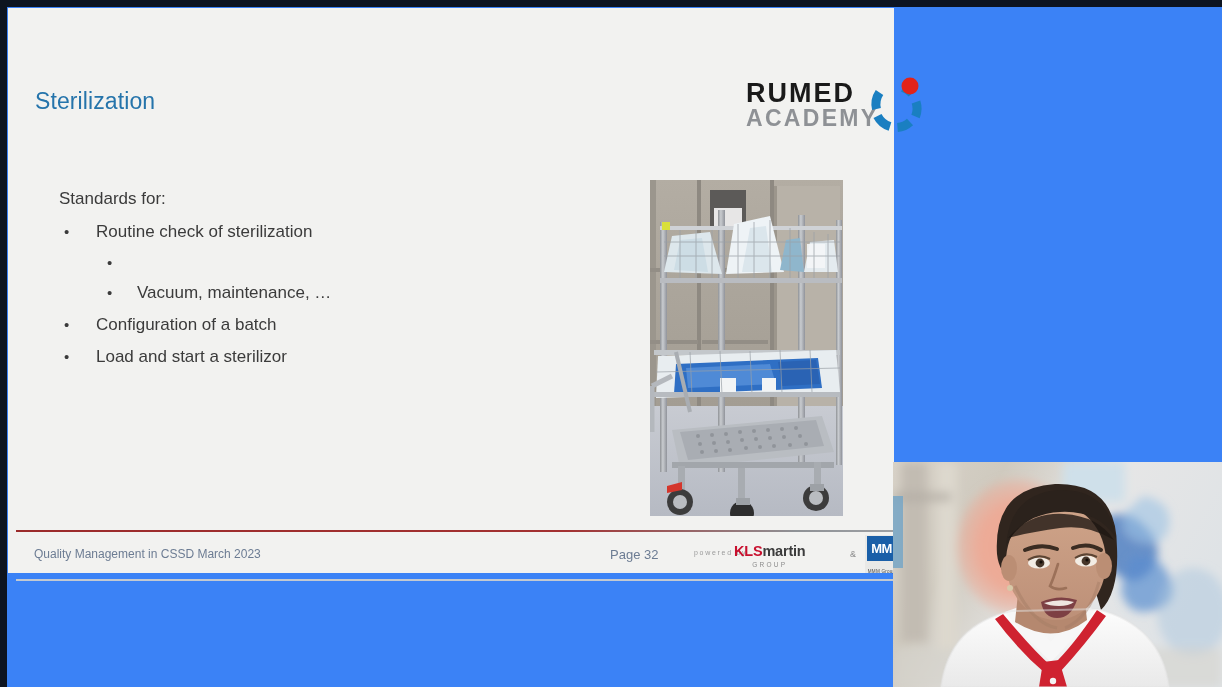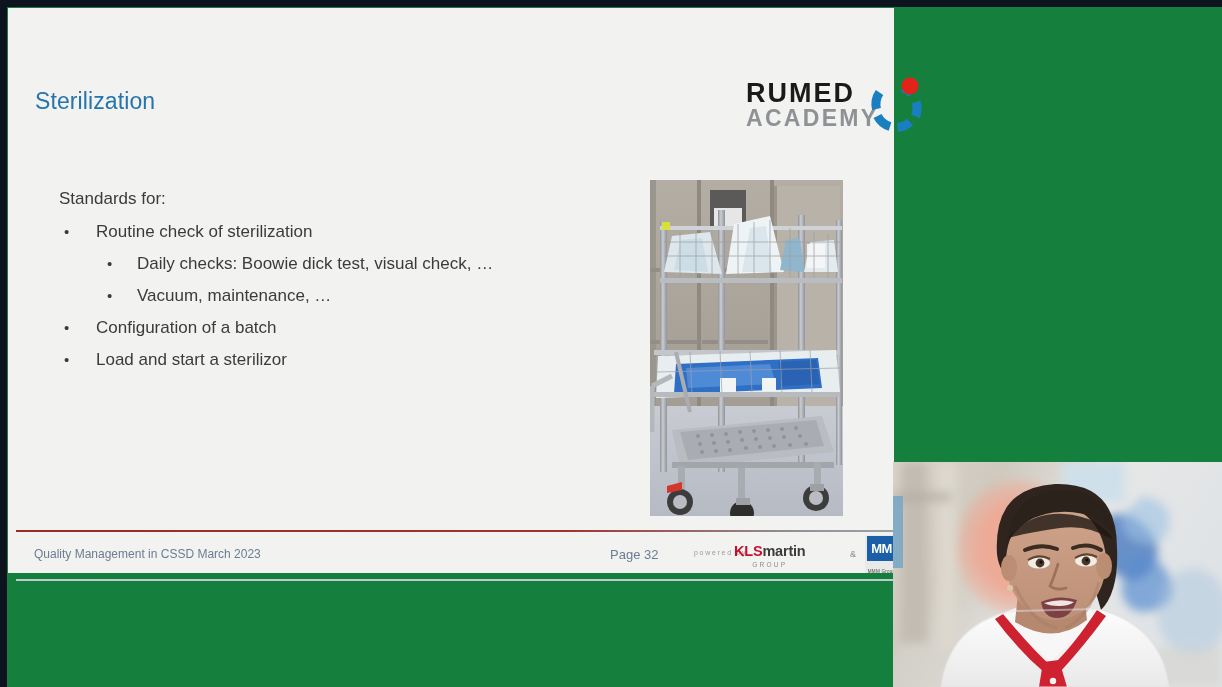--- a/index.html
+++ b/index.html
@@ -5,21 +5,21 @@
   * { box-sizing: border-box; margin: 0; padding: 0; }
   html, body {
     width: 1222px; height: 687px;
     background: #ffffff;
     font-family: "Liberation Sans", sans-serif;
     overflow: hidden;
   }
   #stage {
     position: relative;
     width: 1222px; height: 687px;
-    background: #15803d;
+    background: #3b82f6;
   }
 
   
   .frame-left {
     position: absolute; left: 0; top: 0;
     width: 7px; height: 687px;
     background: #0d1420;
   }
   .frame-top {
     position: absolute; left: 0; top: 0;
@@ -191,21 +191,20 @@
     <div class="content-text">
       <div class="lead-line">Standards for:</div>
 
       <div class="bullet-row lvl1">
         <span class="bullet-dot">•</span>
         <span class="bullet-label">Routine check of sterilization</span>
       </div>
 
       <div class="bullet-row lvl2">
         <span class="bullet-dot">•</span>
-        <span class="bullet-label">Daily checks: Boowie dick test, visual check, …</span>
       </div>
 
       <div class="bullet-row lvl2">
         <span class="bullet-dot">•</span>
         <span class="bullet-label">Vacuum, maintenance, …</span>
       </div>
 
       <div class="bullet-row lvl1">
         <span class="bullet-dot">•</span>
         <span class="bullet-label">Configuration of a batch</span>

